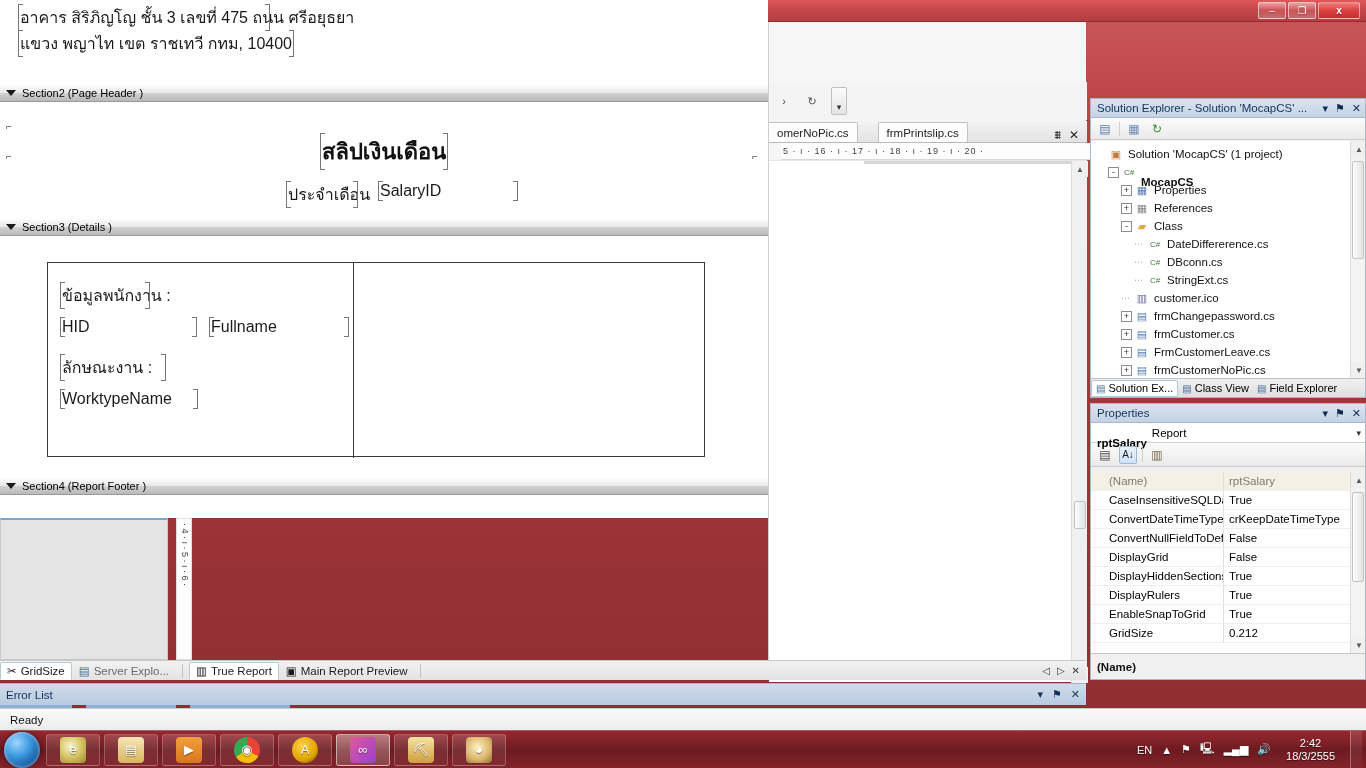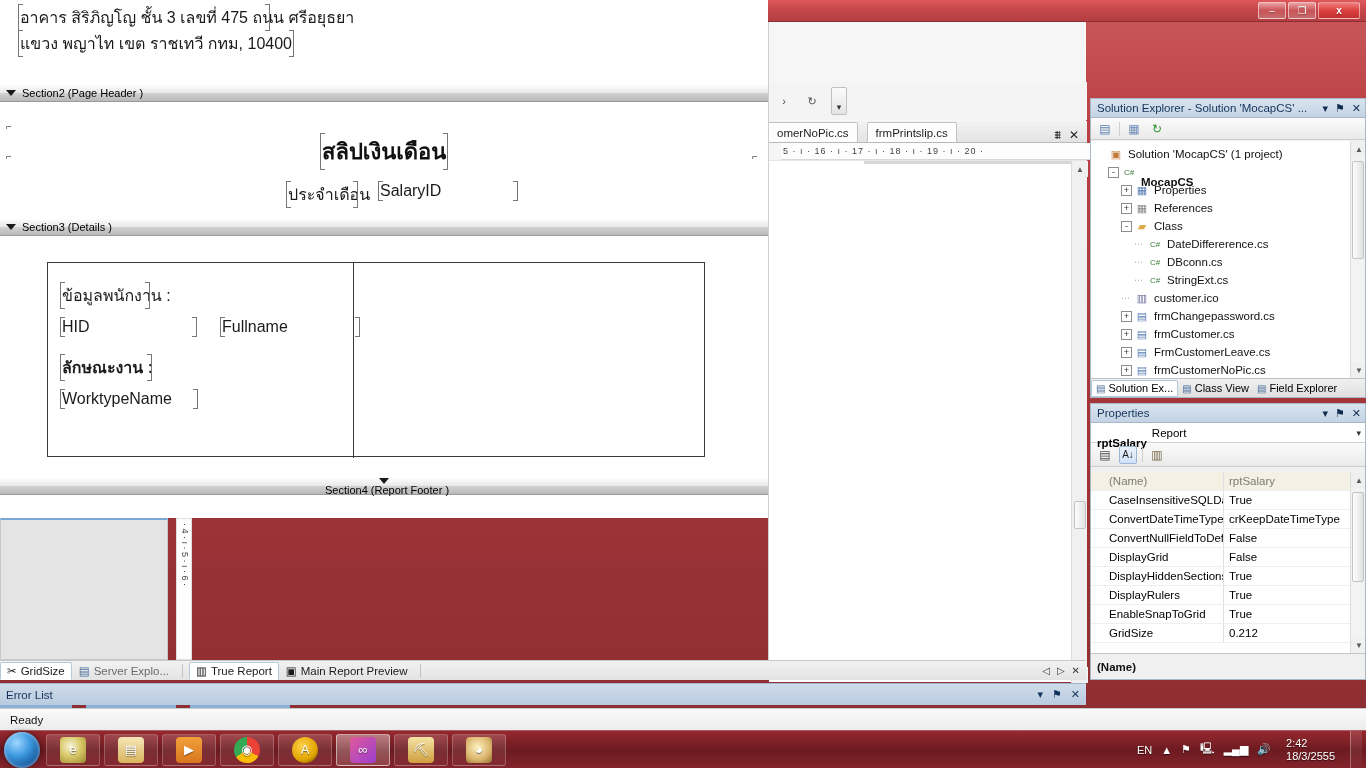--- a/index.html
+++ b/index.html
@@ -121,21 +121,21 @@
     position:absolute; left:0; top:99px; width:318px; height:22px;
     background:linear-gradient(180deg,#f3f3f3,#e3e3e3);
     border-bottom:1px solid #b9b9b9;
     display:flex; align-items:flex-end;
   }
   .doctab {
     height:20px; padding:2px 8px 0 8px;
     font-size:11.5px; color:#1d1d1d;
     background:#fdfdfd;
     border:1px solid #c3c3c3; border-bottom:none;
-    margin-right:9px;
+    margin-right:20px;
     border-radius:2px 2px 0 0;
     line-height:17px;
   }
   .doctab.partial { border-left:none; border-radius:0 2px 0 0; }
   #tabstrip-right {
     margin-left:auto; display:flex; align-items:center; gap:8px;
     padding-right:8px; color:#222; font-size:12px;
   }
   #ruler-h {
     position:absolute; left:12px; top:121px; width:318px; height:17px;
@@ -332,21 +332,21 @@
     background:linear-gradient(180deg, rgba(255,255,255,.16), rgba(255,255,255,.03));
     display:flex;align-items:center;justify-content:center;
     flex:0 0 auto;
   }
   .tb-item.active {
     background:linear-gradient(180deg, rgba(255,255,255,.4), rgba(255,255,255,.14));
     border-color:rgba(255,255,255,.5);
   }
   #tray { margin-left:auto; display:flex; align-items:center; gap:9px; padding-right:4px; color:#fff; }
   #tray .tr { font-size:11px; text-shadow:0 1px 1px rgba(0,0,0,.6); display:flex;align-items:center; }
-  #clock { text-align:left; font-size:11px; color:#fff; line-height:13px; text-shadow:0 1px 1px rgba(0,0,0,.6); padding:0 6px; }
+  #clock { text-align:center; font-size:11px; color:#fff; line-height:13px; text-shadow:0 1px 1px rgba(0,0,0,.6); padding:0 6px; }
   #showdesk { width:12px; height:38px; border-left:1px solid rgba(255,255,255,.3);
               background:linear-gradient(180deg, rgba(255,255,255,.12), rgba(255,255,255,.02)); }
 </style>
 </head>
 <body>
 
 <div id="desktop">
   <div id="desktop-sheen"></div>
 </div>
 
@@ -388,27 +388,27 @@
       <span>Section3 (Details  )</span>
     </div>
 
     <div class="rpt-canvas" style="top:237px; height:240px;">
       <div class="box-outline" style="left:47px; top:25px; width:658px; height:195px;"></div>
       <div class="box-div" style="left:353px; top:25px; height:196px;"></div>
 
       <div class="fld" style="left:60px; top:45px; width:90px;">ข้อมูลพนักงาน :</div>
 
       <div class="fld" style="left:60px; top:80px; width:137px;">HID</div>
-      <div class="fld" style="left:220px; top:80px; width:140px;">Fullname</div>
-
-      <div class="fld" style="left:60px; top:117px; width:92px;font-weight:bold;">ลักษณะงาน :</div>
+      <div class="fld" style="left:209px; top:80px; width:140px;">Fullname</div>
+
+      <div class="fld" style="left:60px; top:117px; width:106px;">ลักษณะงาน :</div>
       <div class="fld" style="left:60px; top:152px; width:138px;">WorktypeName</div>
     </div>
 
-    <div class="rpt-band-head" style="top:477px;flex-direction:column;">
+    <div class="rpt-band-head" style="top:477px;">
       <span class="tri"></span>
       <span>Section4 (Report Footer  )</span>
     </div>
   </div>
 
   <div id="edit-well">
 
     <div id="mini-toolbar">
       <div class="tb-ic">›</div>
       <div class="tb-ic">↻</div>

